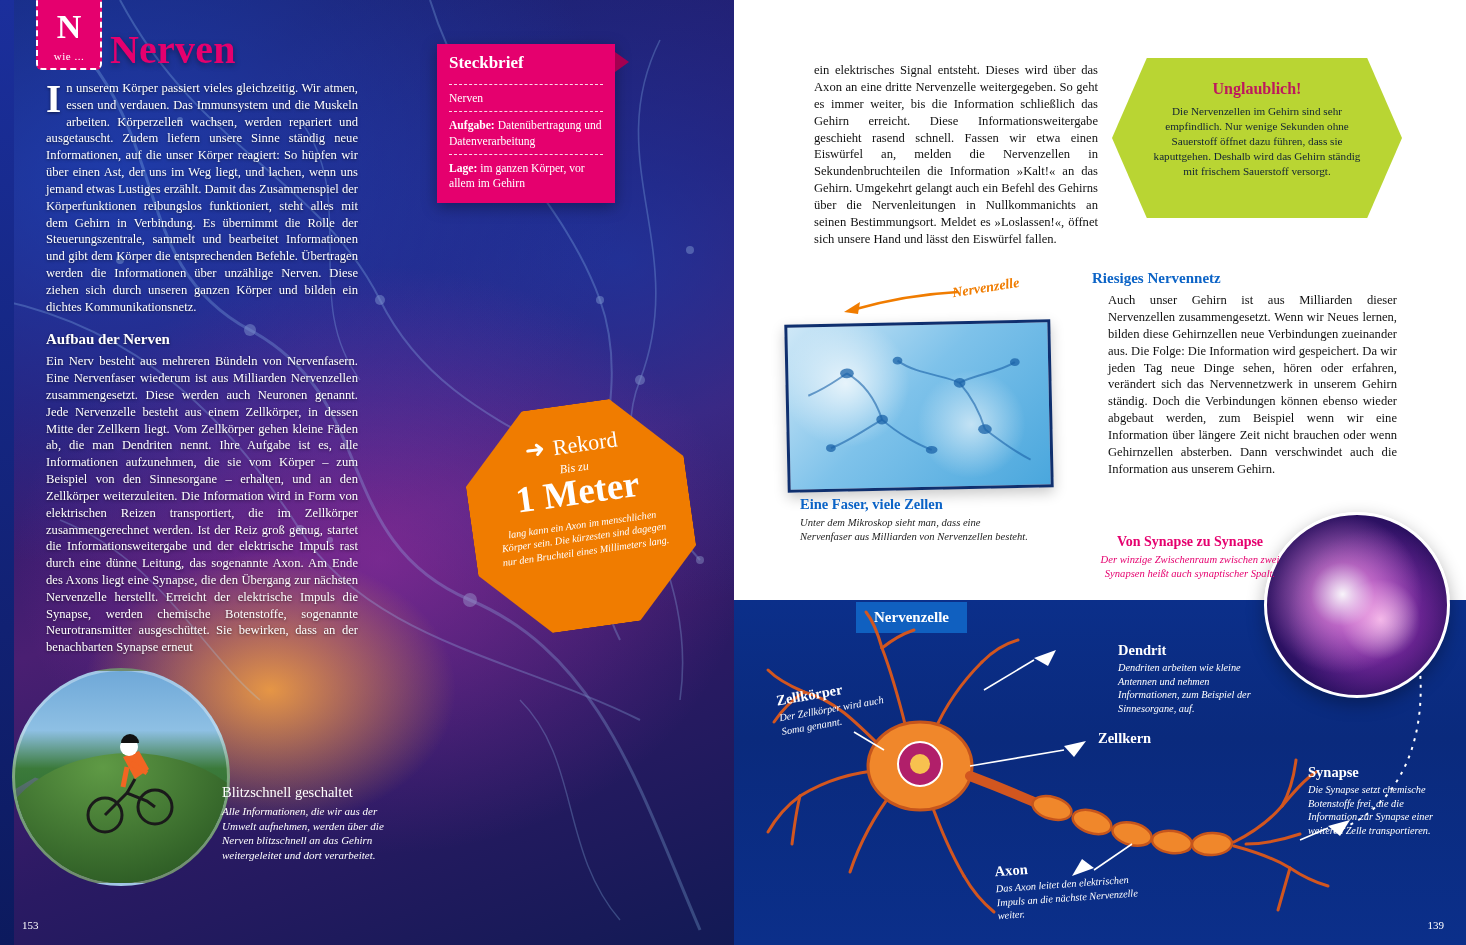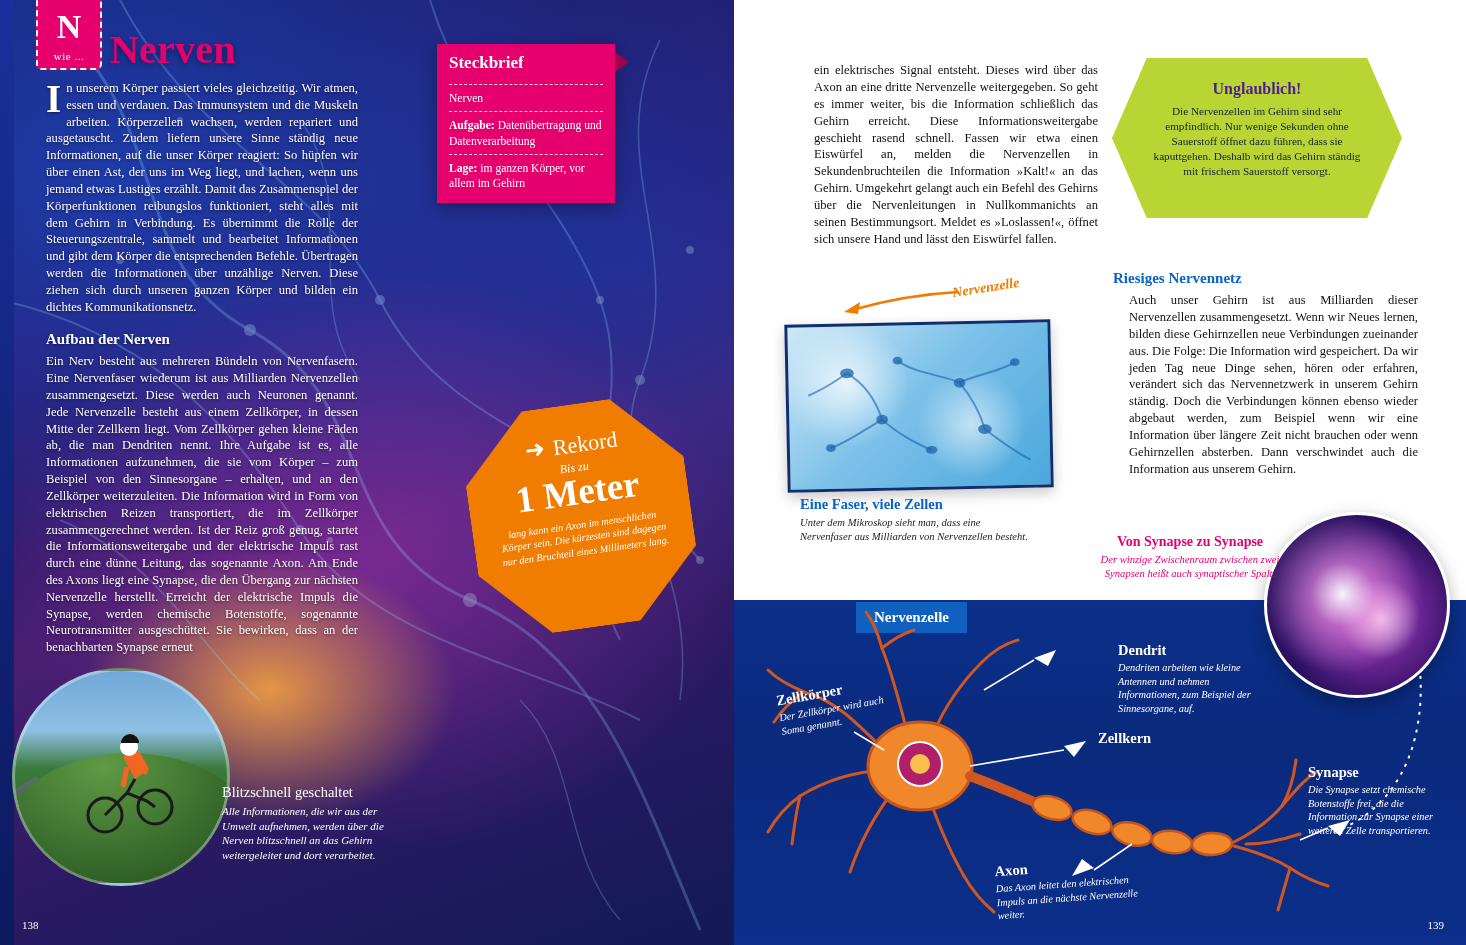--- a/index.html
+++ b/index.html
@@ -139,21 +139,21 @@
   .rcol p { margin:0 0 2px 16px; }
   .rcol-1 { left:798px; top:62px; width:300px; }
   .rh-blue { color:#0b63c6; font-weight:bold; font-size:15px; margin:0 0 4px 0; }
 
   
   .hexbox {
     position:absolute; left:1112px; top:58px; width:290px; height:160px;
     background:#b9d533; color:#123; text-align:center;
     clip-path:polygon(12% 0, 88% 0, 100% 50%, 88% 100%, 12% 100%, 0 50%);
   }
-  .hexbox .hx-t { color:#4c1d95; font-weight:bold; font-size:16px; margin-top:22px; }
+  .hexbox .hx-t { color:#be185d; font-weight:bold; font-size:16px; margin-top:22px; }
   .hexbox .hx-b { font-size:11.2px; line-height:1.35; padding:6px 38px 0 38px; }
 
   
   .micro {
     position:absolute; left:786px; top:322px; width:266px; height:168px;
     background:
       radial-gradient(circle at 22% 35%, rgba(255,255,255,.75), rgba(255,255,255,0) 28%),
       radial-gradient(circle at 70% 62%, rgba(255,255,255,.6), rgba(255,255,255,0) 26%),
       linear-gradient(135deg,#cfe8f7,#7ec2ea 45%,#4aa7dd 100%);
     border:3px solid #0f2f6e; transform:rotate(-1.2deg);
@@ -304,37 +304,37 @@
             <path d="M50,44 L46,64"></path>
           </g>
       </svg>
     </div>
 
     <div class="caption-blitz">
       <div class="ct">Blitzschnell geschaltet</div>
       <div class="cb">Alle Informationen, die wir aus der Umwelt aufnehmen, werden über die Nerven blitzschnell an das Gehirn weitergeleitet und dort verarbeitet.</div>
     </div>
 
-    <div class="folio-left">138</div>
+    <div class="folio-left">153</div>
   </div>
 
   <div class="page-right">
 
     <div class="right-lower-bg"></div>
 
     <div class="rcol rcol-1" style="left:64px; top:62px;">
       <p>ein elektrisches Signal entsteht. Dieses wird über das Axon an eine dritte Nervenzelle weitergegeben. So geht es immer weiter, bis die Information schließlich das Gehirn erreicht. Diese Informationsweitergabe geschieht rasend schnell. Fassen wir etwa einen Eiswürfel an, melden die Nervenzellen in Sekundenbruchteilen die Information »Kalt!« an das Gehirn. Umgekehrt gelangt auch ein Befehl des Gehirns über die Nervenleitungen in Nullkommanichts an seinen Bestimmungsort. Meldet es »Loslassen!«, öffnet sich unsere Hand und lässt den Eiswürfel fallen.</p>
     </div>
 
     <div class="hexbox" style="left:378px; top:58px;">
       <div class="hx-t">Unglaublich!</div>
       <div class="hx-b">Die Nervenzellen im Gehirn sind sehr empfindlich. Nur wenige Sekunden ohne Sauerstoff öffnet dazu führen, dass sie kaputtgehen. Deshalb wird das Gehirn ständig mit frischem Sauerstoff versorgt.</div>
     </div>
 
-    <div class="rcol" style="left:379px; top:268px; width:305px;">
+    <div class="rcol" style="left:358px; top:268px; width:305px;">
       <div class="rh-blue">Riesiges Nervennetz</div>
       <p>Auch unser Gehirn ist aus Milliarden dieser Nervenzellen zusammengesetzt. Wenn wir Neues lernen, bilden diese Gehirnzellen neue Verbindungen zueinander aus. Die Folge: Die Information wird gespeichert. Da wir jeden Tag neue Dinge sehen, hören oder erfahren, verändert sich das Nervennetzwerk in unserem Gehirn ständig. Doch die Verbindungen können ebenso wieder abgebaut werden, zum Beispiel wenn wir eine Information über längere Zeit nicht brauchen oder wenn Gehirnzellen absterben. Dann verschwindet auch die Information aus unserem Gehirn.</p>
     </div>
 
     <div class="micro" style="left:52px; top:322px;">
       <svg viewBox="0 0 266 168">
         <g fill="#1b63a8" fill-opacity=".75">
           <ellipse cx="60" cy="48" rx="7" ry="5"></ellipse>
             <ellipse cx="112" cy="36" rx="5" ry="4"></ellipse>
           <ellipse cx="175" cy="60" rx="6" ry="5"></ellipse>

